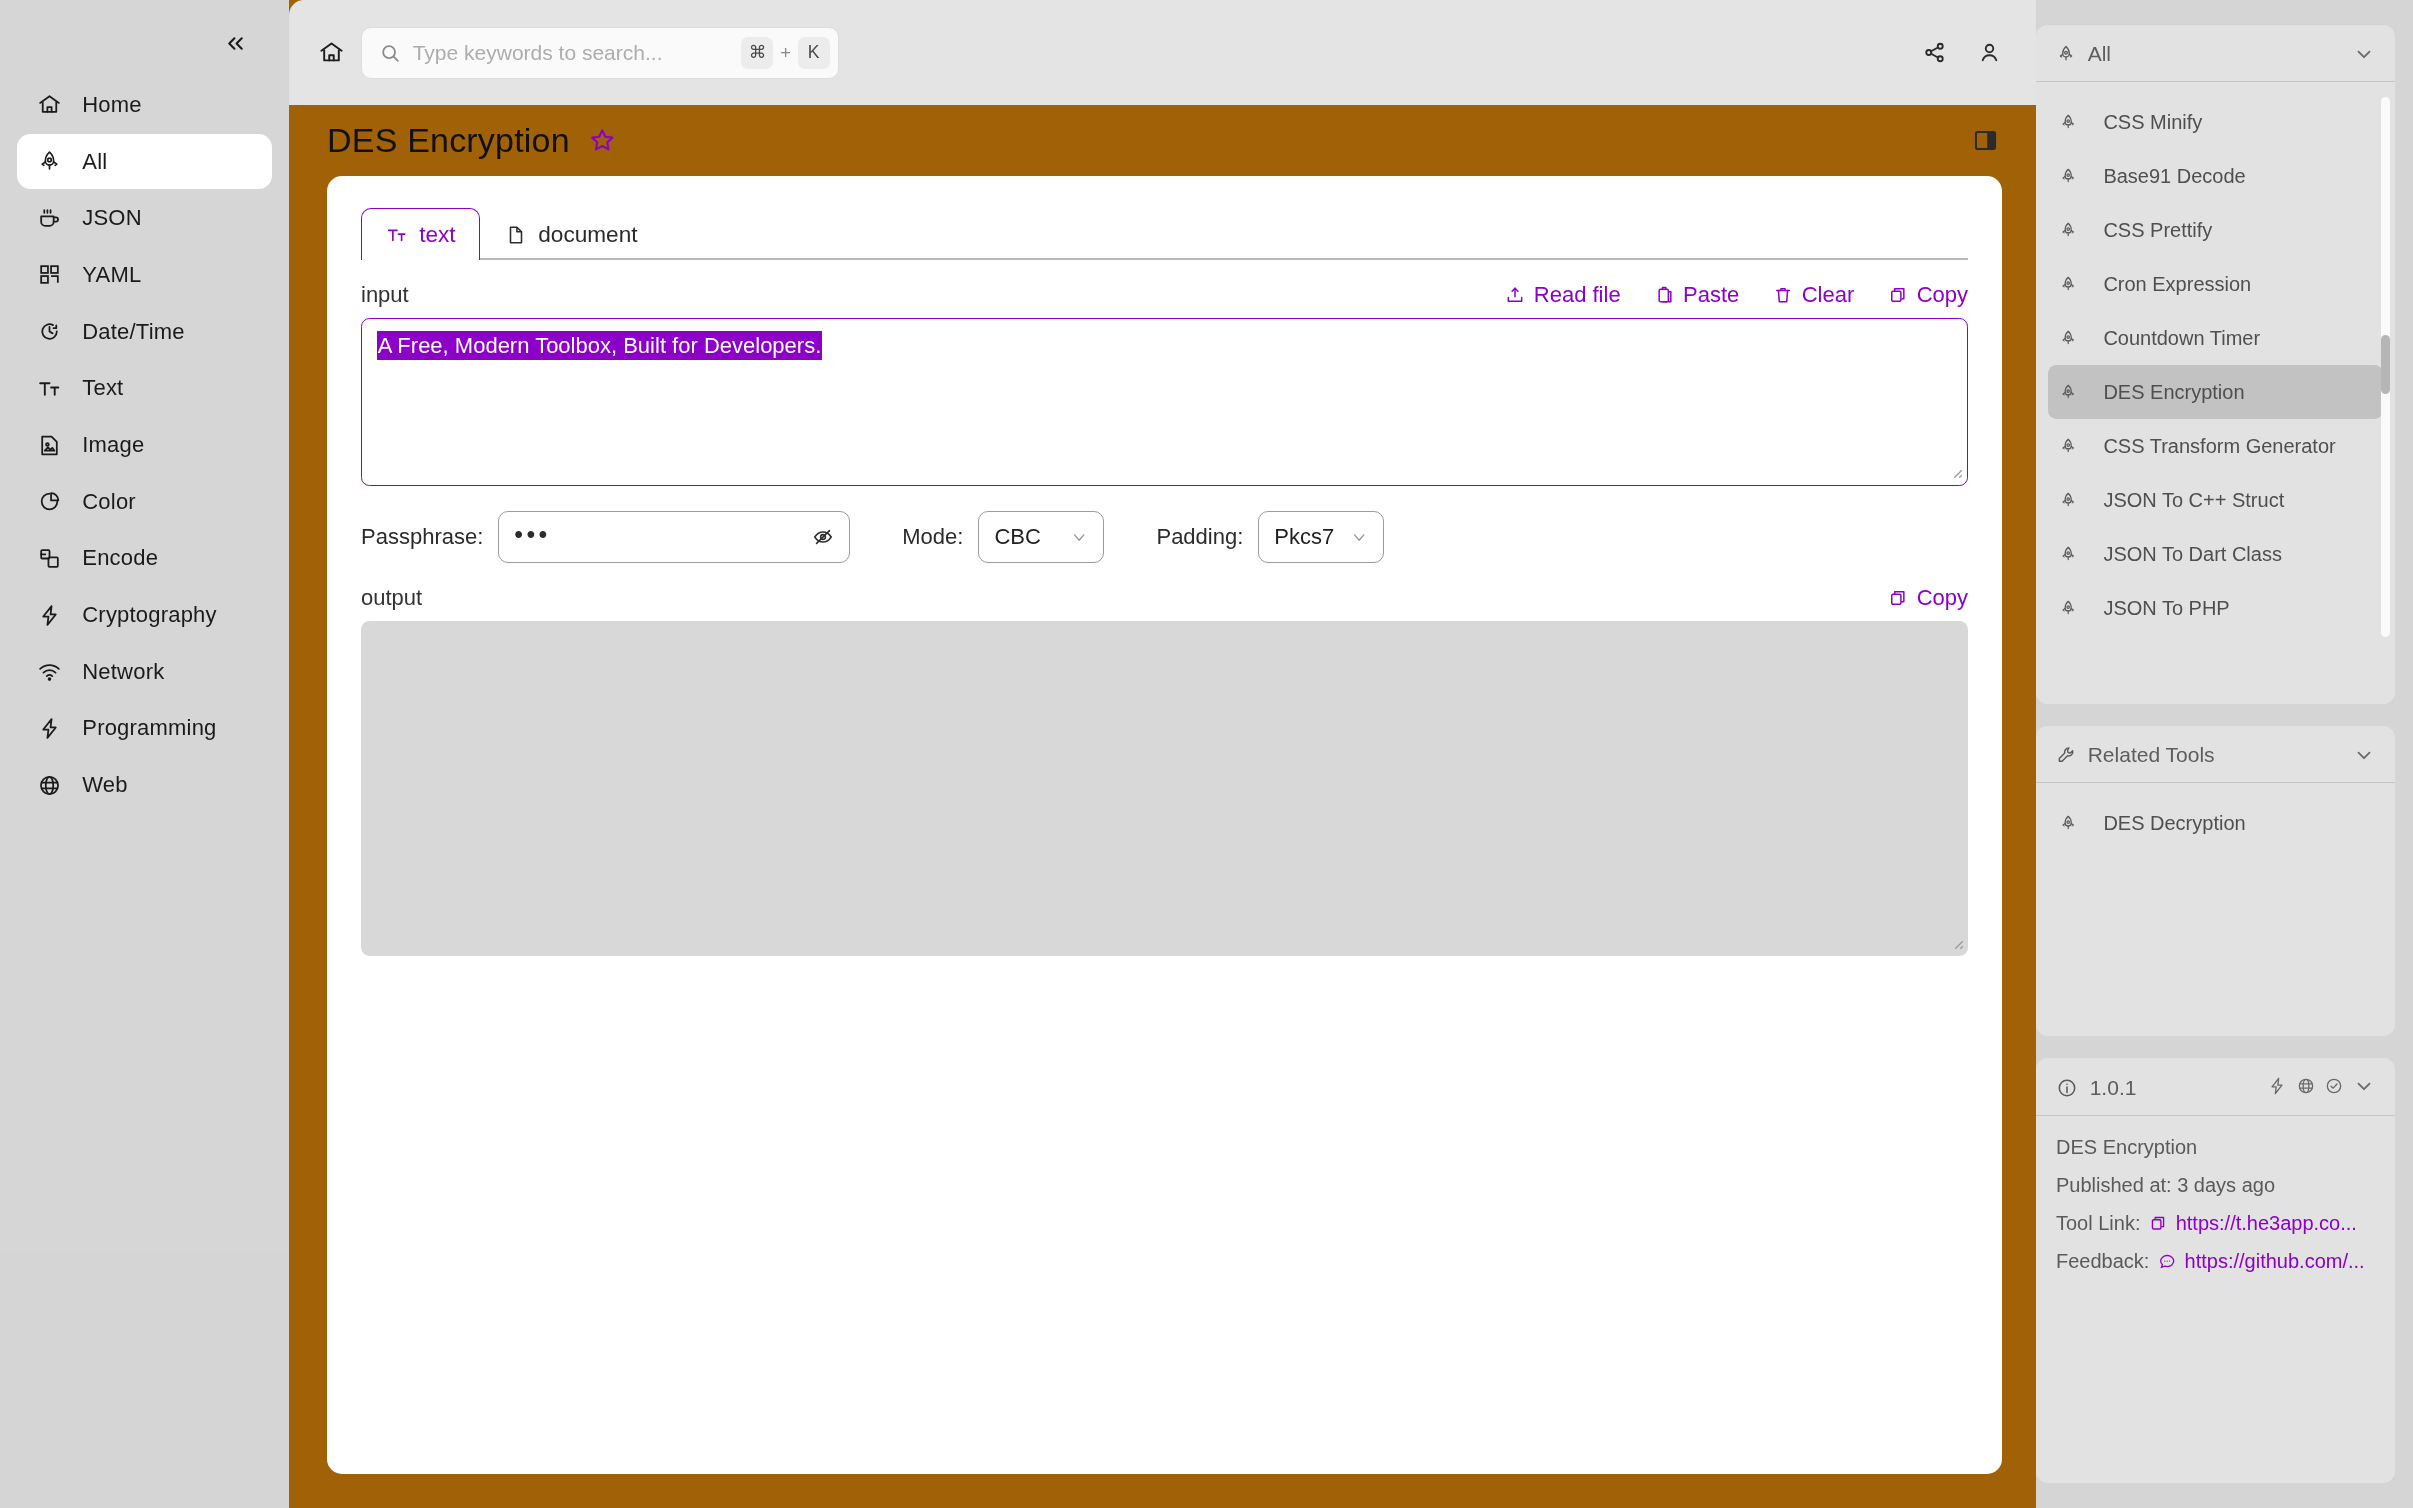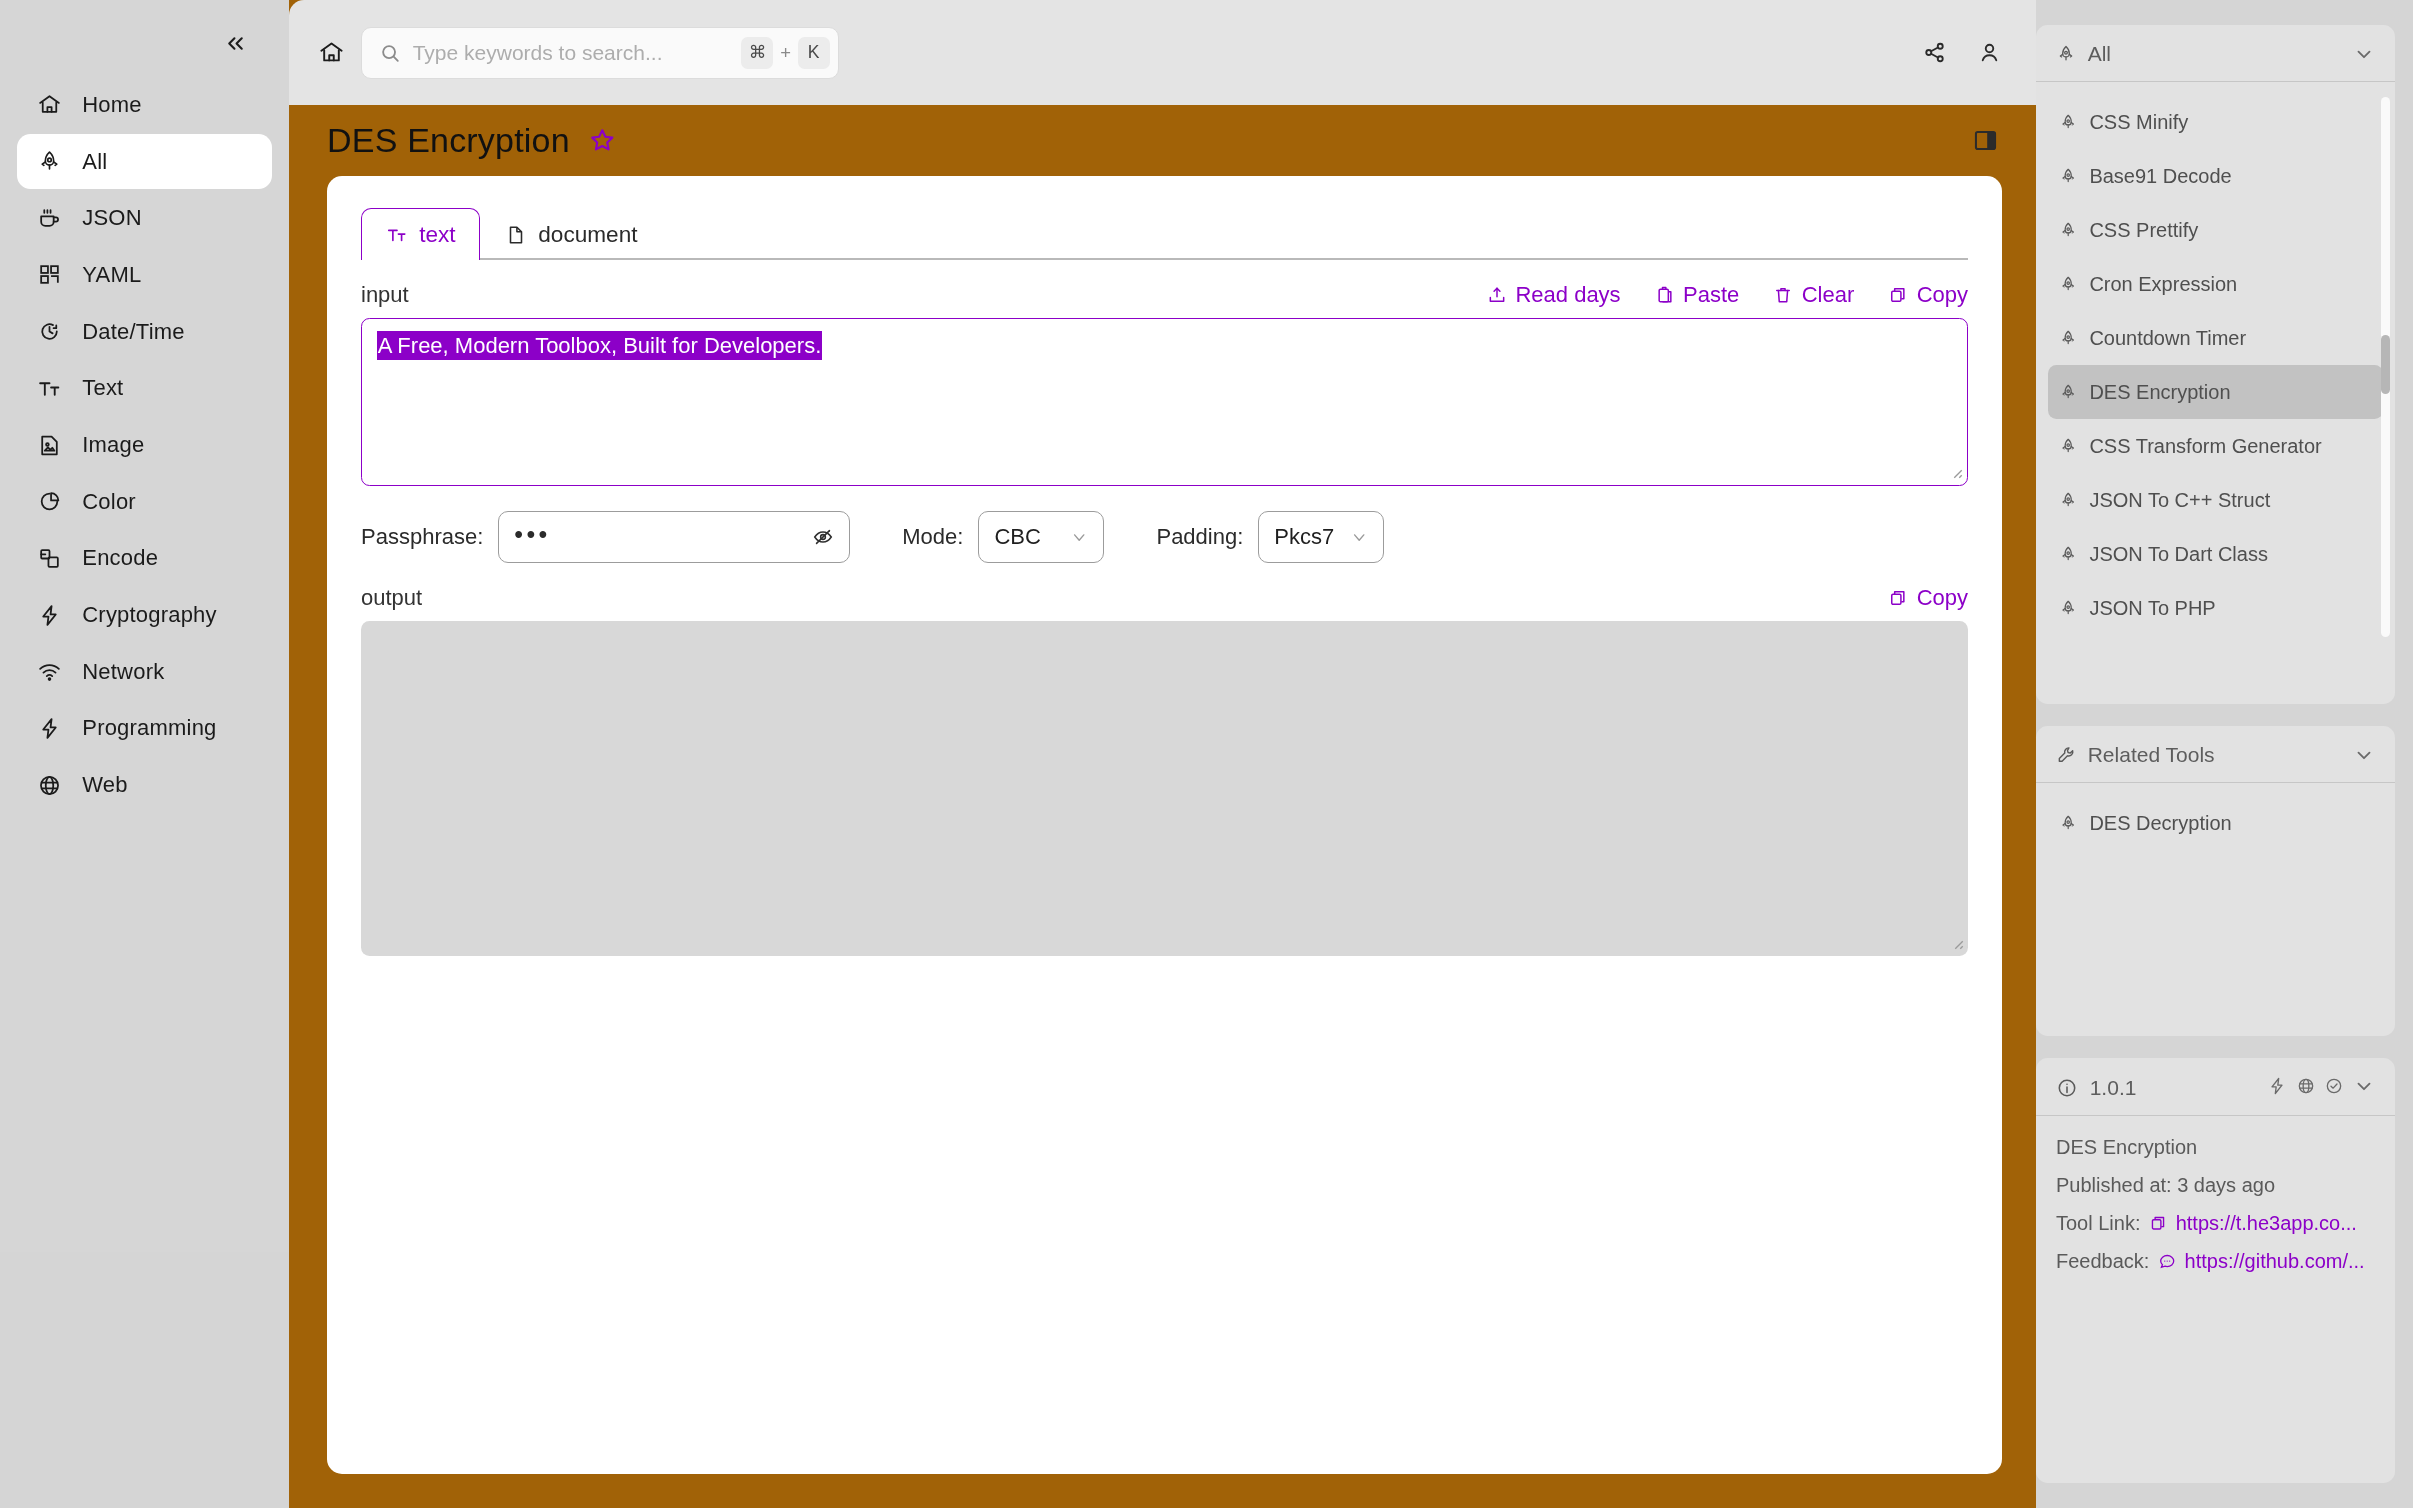--- a/index.html
+++ b/index.html
@@ -178,21 +178,21 @@
     display: flex; align-items: center; gap: 11.7px;
     padding: 17px 20px 15px 20px;
     border-bottom: 0.8px solid #c6c6c6;
     cursor: pointer;
   }
   .rp-head .hic { display: flex; color: #5a5a5a; }
   .rp-title { font-size: 21px; color: #5d5d5d; flex: 1 1 auto; }
   .rp-head-icons { display: flex; align-items: center; gap: 8.4px; color: #6a6a6a; }
   .rp-body { padding: 13.4px 11.7px 15px 11.7px; position: relative; overflow: hidden; }
   .rp-item {
-    display: flex; align-items: center; gap: 10px;
+    display: flex; align-items: center; gap: 24px;
     height: 54px; padding: 0 11.7px; border-radius: 8.4px;
     font-size: 20px; color: #4f4f4f; cursor: pointer;
   }
   .rp-item.active { background: #c2c2c2; }
   .rp-item .ric { display: flex; color: #5a5a5a; flex: 0 0 20px; }
   .rp-scroll { position: absolute; right: 5px; top: 15px; bottom: 13.4px; width: 8.4px; background: #fafafa; border-radius: 5px; }
   .rp-thumb { position: absolute; left: 0; width: 8.4px; top: 44%; height: 59px; background: #b6b6b6; border-radius: 5px; }
   .card-tools { height: 679px; }
   .card-related { height: 310px; }
   .card-info { flex: 1 1 auto; }
@@ -452,21 +452,21 @@
           <span class="label-spacer"></span>
           <span class="actions">
             <span class="action">
               <span class="aic">
                 <svg width="20" height="20" viewBox="0 0 24 24" fill="none" stroke="currentColor" stroke-width="1.8" stroke-linecap="round" stroke-linejoin="round">
                     <path d="M12 14V4"></path>
                     <path d="m8.5 7.5 3.5-3.5 3.5 3.5"></path>
                     <path d="M4 15v4.5h16V15"></path>
                   </svg>
               </span>
-              <span>Read days</span>
+              <span>Read file</span>
             </span>
             <span class="action">
               <span class="aic">
                 <svg width="20" height="20" viewBox="0 0 24 24" fill="none" stroke="currentColor" stroke-width="1.8" stroke-linejoin="round">
                     <rect x="5" y="5" width="11" height="15" rx="1.5"></rect>
                     <path d="M9 5V3h4v2"></path>
                     <path d="M16 8h3v12H9"></path>
                   </svg>
               </span>
               <span>Paste</span>

